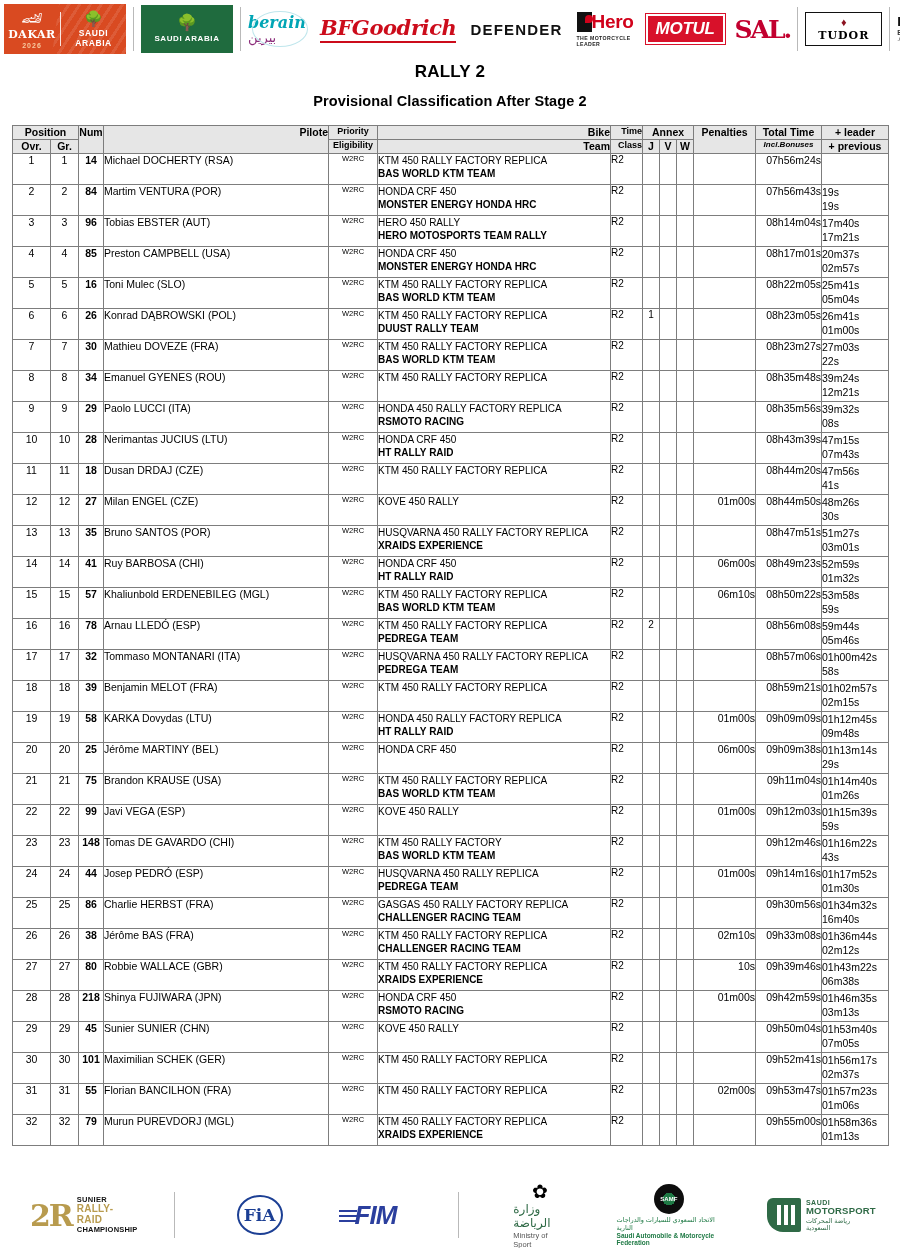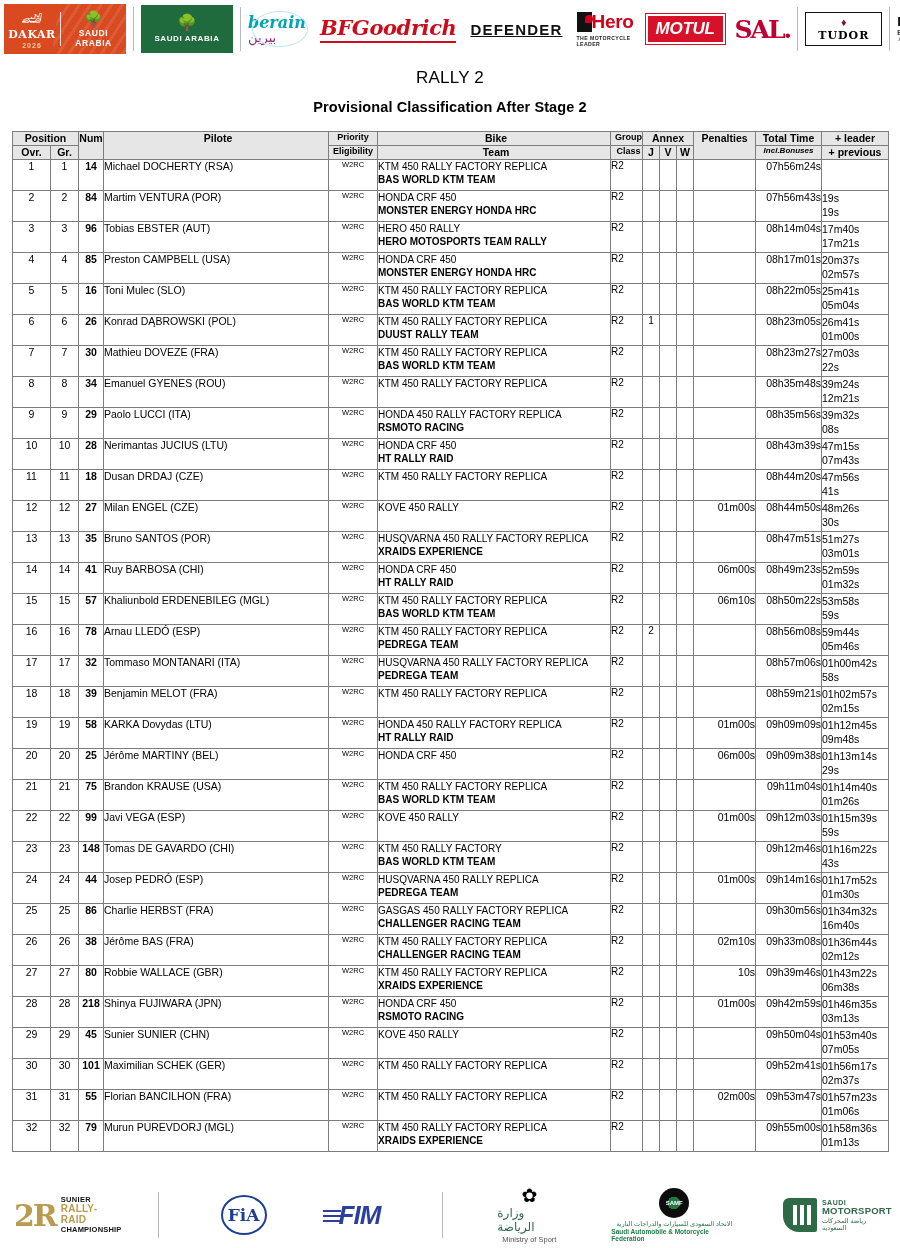--- a/index.html
+++ b/index.html
@@ -59,21 +59,21 @@
   .berain-en { font-family:"DejaVu Serif", serif; font-style:italic; font-weight:bold; font-size:16px; color:#00a5b5;}
   .berain-ar { font-size: 13px; color:#8b2b7a; margin-top:-2px; }
   .berain-w::before{
     content:""; position:absolute; left:4px; top:-2px; width:54px; height:34px;
     border:1.5px solid #bfe6ec; border-radius:50%;
   }
 
   .bfg { font-family:"DejaVu Serif", serif; font-style:italic; font-weight:bold; font-size:21px; color:#cc0c1b; letter-spacing:-.4px;}
   .bfg-u { border-bottom: 2px solid #cc0c1b; padding-bottom:1px; }
 
-  .defender { font-size:15px; font-weight:bold; letter-spacing:1.2px; color:#111;text-decoration:underline;}
+  .defender { font-size:15px; font-weight:bold; letter-spacing:1.2px; color:#111;}
 
   .hero-w { display:flex; flex-direction:column; align-items:center;}
   .hero-row { display:flex; align-items:center; }
   .hero-mark { width:15px; height:20px; background:#111; position:relative;}
   .hero-mark::after{content:"";position:absolute;right:-1px;top:3px;width:8px;height:8px;background:#d1021b;border-radius:50% 50% 50% 0;}
   .hero-name { font-size:19px; font-weight:bold; color:#d1021b; letter-spacing:-.3px;}
   .hero-sub { font-size:5.2px; font-weight:bold; letter-spacing:.4px; color:#222; margin-top:2px;}
 
   .motul { background:#d8112a; color:#fff; font-size:17px; font-weight:bold; font-style:italic;
            padding:3px 8px; letter-spacing:-.3px; border:2px solid #fff; outline:1px solid #d8112a;}
@@ -84,33 +84,33 @@
   .tudor-shield { color:#8c1321; font-size:11px; line-height:1;}
   .tudor-name { font-family:"DejaVu Serif", serif; font-weight:bold; font-size:11px; letter-spacing:1px; margin-top:1px;}
 
   .diverse-w { text-align:left; line-height:1.05;}
   .diverse-1 { font-size:13px; font-weight:bold; color:#111; letter-spacing:-.4px;}
   .diverse-2 { font-size:7px; font-weight:bold; color:#333;}
   .diverse-3 { font-size:6.5px; color:#444;}
 
   
   .title-main {
-    text-align:center; font-size:17px; font-weight:normal; margin-top:12px; letter-spacing:.2px;
+    text-align:center; font-size:17px; font-weight:bold; margin-top:6px; letter-spacing:.2px;
   }
   .title-sub {
     text-align:center; font-size:14.5px; font-weight:bold; margin-top:11px; letter-spacing:.1px;
   }
 
   
   .tbl-wrap { margin: 16px 12px 0 12px; }
   table.cls { border-collapse: collapse; width: 876px; table-layout: fixed; }
   table.cls th, table.cls td { border: 1px solid #7d7d7d; padding:0; vertical-align: top; }
 
   thead th { background:#e6e6e6; font-weight:bold; font-size:10.5px; text-align:center; height:14px;margin-top:19px;}
-  thead th.lft { text-align:center; padding-left:4px; }
+  thead th.lft { text-align:right; padding-left:4px; }
   .hdr-small { font-size:9px; font-weight:bold; line-height:1.15; }
   .hdr-ital { font-size:8px; font-style:italic; font-weight:bold; }
 
   tbody td { height: 31px; font-size: 10.5px; }
   td.c { text-align:center; }
   td.l { text-align:left; padding-left:4px; }
 
   .pos { font-size:10.5px; padding-top:2px; }
   .num { font-weight:bold; font-size:10.5px; padding-top:2px; }
   .pilote { font-size:10.5px; padding-top:2px; padding-left:5px; }
@@ -119,21 +119,21 @@
   .bike .team { font-weight:bold; }
   .grp { font-size:10px; padding-left:3px; padding-top:2px; }
   .annex { font-size:10px; text-align:center; padding-top:2px; }
   .pen { font-size:10.5px; text-align:right; padding-right:4px; padding-top:14px; }
   .ttime { font-size:10.5px; text-align:right; padding-right:4px; padding-top:2px; }
   .gap { font-size:10.5px; padding-right:4px; line-height:1.35; padding-top:1px;}
 
   
   .footer-bar {
     position:absolute; left:0; right:0; bottom:4px;
-    display:flex; align-items:center; height:58px; padding:0 8px;
+    display:flex; align-items:center; height:58px; padding:0 24px;
   }
   .ft-cell { display:flex; align-items:center; justify-content:center; height:54px;}
   .ft-div { width:1px; height:46px; background:#b9b9b9; margin:0 10px; flex:none;}
 
   .w2rc-w { display:flex; align-items:center; gap:5px;}
   .w2rc-mark { font-family:"DejaVu Serif", serif; font-weight:bold; font-size:30px; color:#b89b4e; letter-spacing:-2px;}
   .w2rc-txt { line-height:1.08;}
   .w2rc-1 { font-size:7.5px; font-weight:bold; color:#111; letter-spacing:.3px;}
   .w2rc-2 { font-size:10px; font-weight:bold; color:#b89b4e; letter-spacing:.2px;}
   .w2rc-3 { font-size:7.5px; font-weight:bold; color:#111; letter-spacing:.2px;}
@@ -274,21 +274,21 @@
           <col style="width:66px">
           <col style="width:67px">
       </colgroup>
       <thead>
         <tr>
           <th colspan="2">Position</th>
           <th rowspan="2">Num</th>
           <th rowspan="2" class="lft">Pilote</th>
           <th class="hdr-small">Priority</th>
           <th class="lft">Bike</th>
-          <th class="hdr-small lft">Group</th>
+          <th class="hdr-small lft">Time</th>
           <th colspan="3">Annex</th>
           <th rowspan="2">Penalties</th>
           <th>Total Time</th>
           <th>+ leader</th>
         </tr>
         <tr>
           <th>Ovr.</th>
           <th>Gr.</th>
           <th class="hdr-small">Eligibility</th>
           <th class="lft">Team</th>

